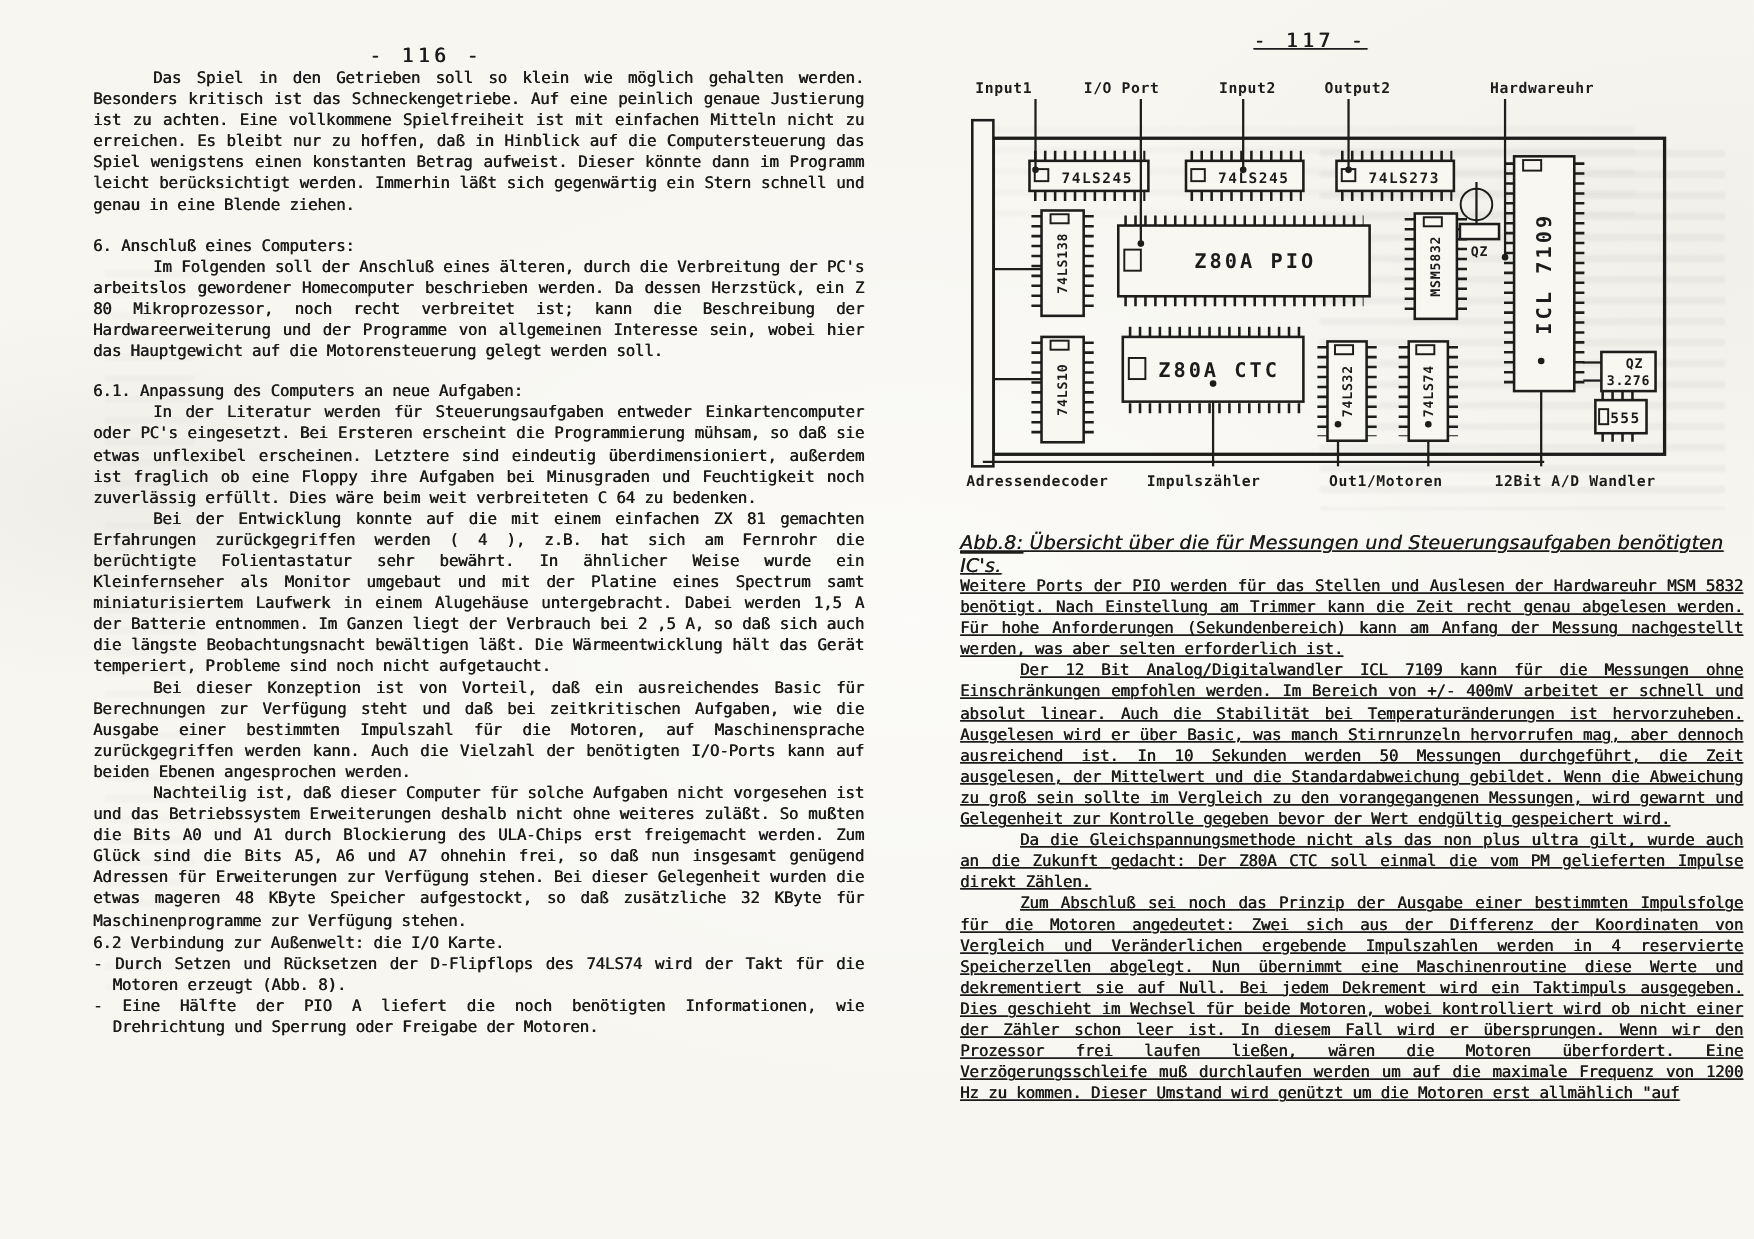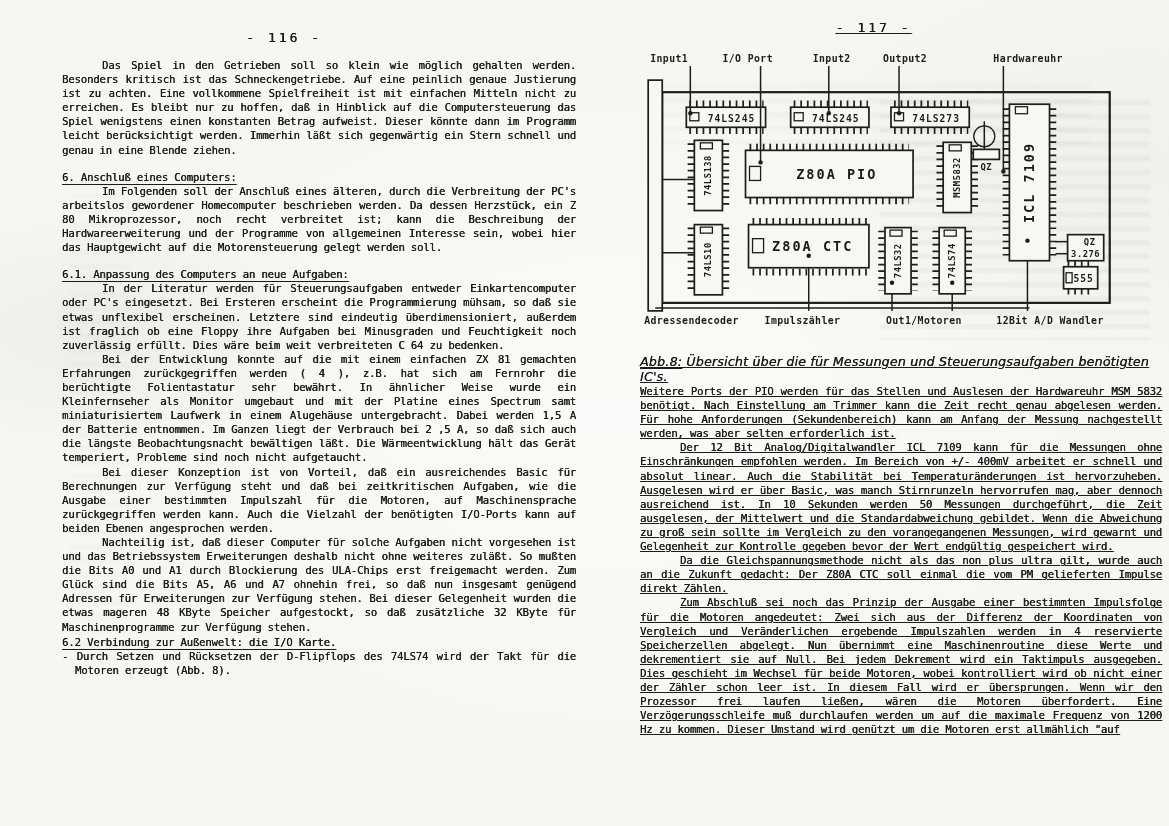--- a/index.html
+++ b/index.html
@@ -17,28 +17,28 @@
       radial-gradient(ellipse at 52% 50%, rgba(255,255,255,0.5), transparent 60%),
       radial-gradient(ellipse at 97% 20%, rgba(120,120,115,0.05), transparent 25%);
   }
   .ghost{position:absolute;pointer-events:none;filter:blur(1.2px);
     background:repeating-linear-gradient(180deg, rgba(70,70,66,0.06) 0 5px, transparent 5px 14px);}
   .page{position:absolute;top:0;}
   .page-left{left:62px;top:30px;width:514px;}
   .page-right{left:640px;top:20px;width:522px;text-decoration:underline;}
   .pagenum{font-size:13px;letter-spacing:3px;text-align:center;
     text-shadow:0.4px 0 0 currentColor;}
-  .page-left .pagenum{padding-right:70px;margin-bottom:13px;}
+  .page-left .pagenum{padding-right:70px;}
   .page-right .pagenum{padding-right:55px;margin-bottom:0;}
   p,.head,.li{
     font-size:10.6px;line-height:14.1px;margin:0;text-align:justify;
     letter-spacing:-0.15px;text-shadow:0.35px 0 0 currentColor;
   }
   .indent{text-indent:40px;}
-  .head{margin-top:13px;text-decoration:underline;text-underline-offset:2.5px;text-decoration-thickness:1px;}
+  .head{margin-top:13px;text-underline-offset:2.5px;text-decoration-thickness:1px;}
   .head.tight{margin-top:1px;}
   .gap-top{margin-top:11px;}
   .li{padding-left:13px;text-indent:-13px;}
   
   .figure{margin-top:7px;}
   .caption{margin-top:7px;font-family:"DejaVu Sans",sans-serif;font-style:italic;
     font-size:12.6px;letter-spacing:0.2px;text-shadow:0.3px 0 0 currentColor;}
   .caption .cap-label{text-decoration:underline;text-underline-offset:2px;}
   .body-text p{margin-top:0;}
   .body-text .first{}
@@ -71,20 +71,21 @@
   <p class="indent">Im Folgenden soll der Anschluß eines älteren, durch die Verbreitung der PC's arbeitslos gewordener Homecomputer beschrieben werden. Da dessen Herzstück, ein Z 80 Mikroprozessor, noch recht verbreitet ist; kann die Beschreibung der Hardwareerweiterung und der Programme von allgemeinen Interesse sein, wobei hier das Hauptgewicht auf die Motorensteuerung gelegt werden soll.</p>
 
   <div class="head">6.1. Anpassung des Computers an neue Aufgaben:</div>
   <p class="indent">In der Literatur werden für Steuerungsaufgaben entweder Einkartencomputer oder PC's eingesetzt. Bei Ersteren erscheint die Programmierung mühsam, so daß sie etwas unflexibel erscheinen. Letztere sind eindeutig überdimensioniert, außerdem ist fraglich ob eine Floppy ihre Aufgaben bei Minusgraden und Feuchtigkeit noch zuverlässig erfüllt. Dies wäre beim weit verbreiteten C 64 zu bedenken.</p>
   <p class="indent">Bei der Entwicklung konnte auf die mit einem einfachen ZX 81 gemachten Erfahrungen zurückgegriffen werden ( 4 ), z.B. hat sich am Fernrohr die berüchtigte Folientastatur sehr bewährt. In ähnlicher Weise wurde ein Kleinfernseher als Monitor umgebaut und mit der Platine eines Spectrum samt miniaturisiertem Laufwerk in einem Alugehäuse untergebracht. Dabei werden 1,5 A der Batterie entnommen. Im Ganzen liegt der Verbrauch bei 2 ,5 A, so daß sich auch die längste Beobachtungsnacht bewältigen läßt. Die Wärmeentwicklung hält das Gerät temperiert, Probleme sind noch nicht aufgetaucht.</p>
   <p class="indent">Bei dieser Konzeption ist von Vorteil, daß ein ausreichendes Basic für Berechnungen zur Verfügung steht und daß bei zeitkritischen Aufgaben, wie die Ausgabe einer bestimmten Impulszahl für die Motoren, auf Maschinensprache zurückgegriffen werden kann. Auch die Vielzahl der benötigten I/O-Ports kann auf beiden Ebenen angesprochen werden.</p>
   <p class="indent">Nachteilig ist, daß dieser Computer für solche Aufgaben nicht vorgesehen ist und das Betriebssystem Erweiterungen deshalb nicht ohne weiteres zuläßt. So mußten die Bits A0 und A1 durch Blockierung des ULA-Chips erst freigemacht werden. Zum Glück sind die Bits A5, A6 und A7 ohnehin frei, so daß nun insgesamt genügend Adressen für Erweiterungen zur Verfügung stehen. Bei dieser Gelegenheit wurden die etwas mageren 48 KByte Speicher aufgestockt, so daß zusätzliche 32 KByte für Maschinenprogramme zur Verfügung stehen.</p>
 
   <div class="head tight">6.2 Verbindung zur Außenwelt: die I/O Karte.</div>
   <div class="li">- Durch Setzen und Rücksetzen der D-Flipflops des 74LS74 wird der Takt für die Motoren erzeugt (Abb. 8).</div>
+  <div class="li">- Eine Hälfte der PIO A liefert die noch benötigten Informationen, wie Drehrichtung und Sperrung oder Freigabe der Motoren.</div>
 </div>
 
 <div class="page page-right">
   <div class="pagenum">- 117 -</div>
 
   
   <svg class="figure" viewBox="0 0 500 300" width="502" height="301" xmlns="http://www.w3.org/2000/svg">
 
     <rect x="22" y="50" width="446" height="210" fill="none" stroke="#1d1d1c" stroke-width="2.2"></rect>
 

